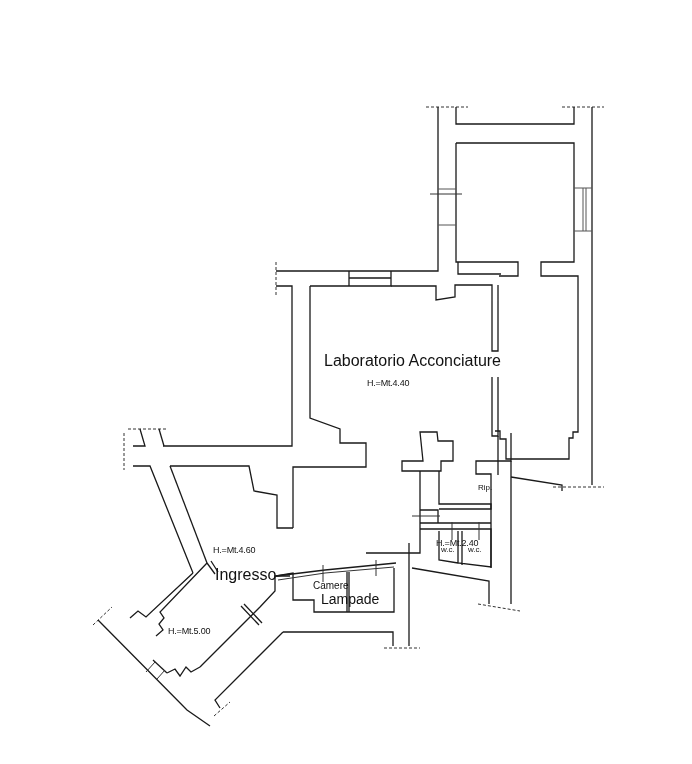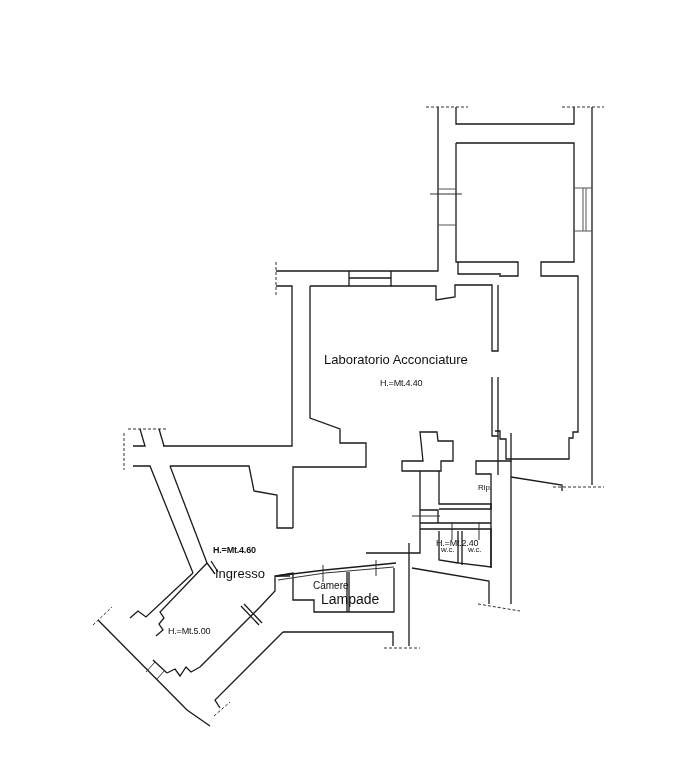--- a/index.html
+++ b/index.html
@@ -3,21 +3,21 @@
 <meta charset="utf-8">
 <style>
   html, body { margin:0; padding:0; background:#ffffff; }
   body { width:692px; height:764px; position:relative; overflow:hidden; font-family:"Liberation Sans", sans-serif; }
   #plan { position:absolute; left:0; top:0; width:692px; height:764px; }
   .wall { fill:none; stroke:#1a1a1a; stroke-width:1.3; stroke-linejoin:miter; }
   .thin { fill:none; stroke:#333; stroke-width:1; }
   .dash { fill:none; stroke:#333; stroke-width:1; stroke-dasharray:3 2; }
   .win { fill:none; stroke:#555; stroke-width:1; }
   .label { position:absolute; color:#111; white-space:nowrap; line-height:1; }
-  .room-name { font-size:13px; }
+  .room-name { font-size:16px; }
   .room-h { font-size:9px; letter-spacing:-0.2px; }
   .small { font-size:8px; }
 </style>
 </head>
 <body>
 
 <svg id="plan" viewBox="0 0 692 764" xmlns="http://www.w3.org/2000/svg">
 
   <g>
     <path class="dash" d="M426 107 H468"></path>
@@ -91,24 +91,24 @@
     <path class="wall" d="M276 576 L293 573 V600 H314 V612 H394 V568"></path>
     <path class="wall" d="M276 576 L325 570 L396 563"></path>
     <path class="thin" d="M278 580 L325 573 L394 567"></path>
     <path class="wall" d="M347 572 V612 M349 572 V612"></path>
     <path class="thin" d="M323 565 V582 M376 560 V576"></path>
     <path class="dash" d="M384 648 H420"></path>
   </g>
 </svg>
 
 <div class="label room-name" style="left:324px;top:353px;">Laboratorio Acconciature</div>
-<div class="label room-h" style="left:380px;top:379px;">H.=Mt.4.40</div>
+<div class="label room-h" style="left:367px;top:379px;">H.=Mt.4.40</div>
 
 <div class="label room-name" style="left:215px;top:531px;margin-top:36px;">Ingresso</div>
-<div class="label room-h" style="left:213px;top:546px;font-weight:bold;">H.=Mt.4.60</div>
+<div class="label room-h" style="left:213px;top:546px;">H.=Mt.4.60</div>
 
 <div class="label room-h" style="left:168px;top:627px;">H.=Mt.5.00</div>
 
 <div class="label room-h" style="left:436px;top:539px;">H.=Mt.2.40</div>
 
 <div class="label small" style="left:454px;top:484px;padding-left:24px;">Rip.</div>
 
 <div class="label small" style="left:441px;top:546px;">w.c.</div>
 <div class="label small" style="left:468px;top:546px;">w.c.</div>
 

